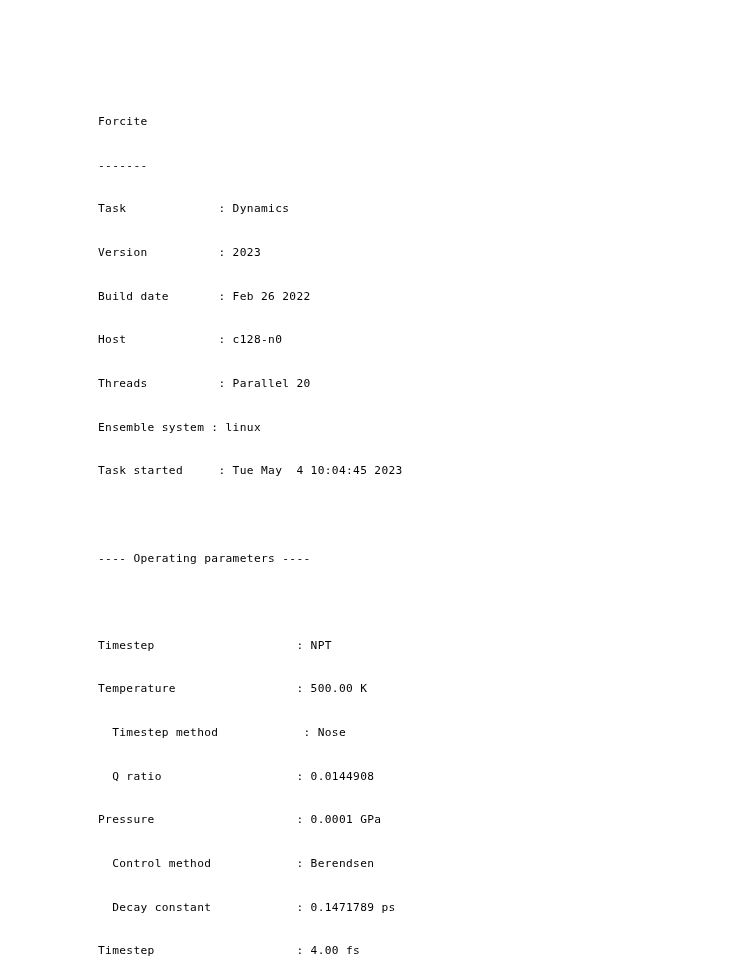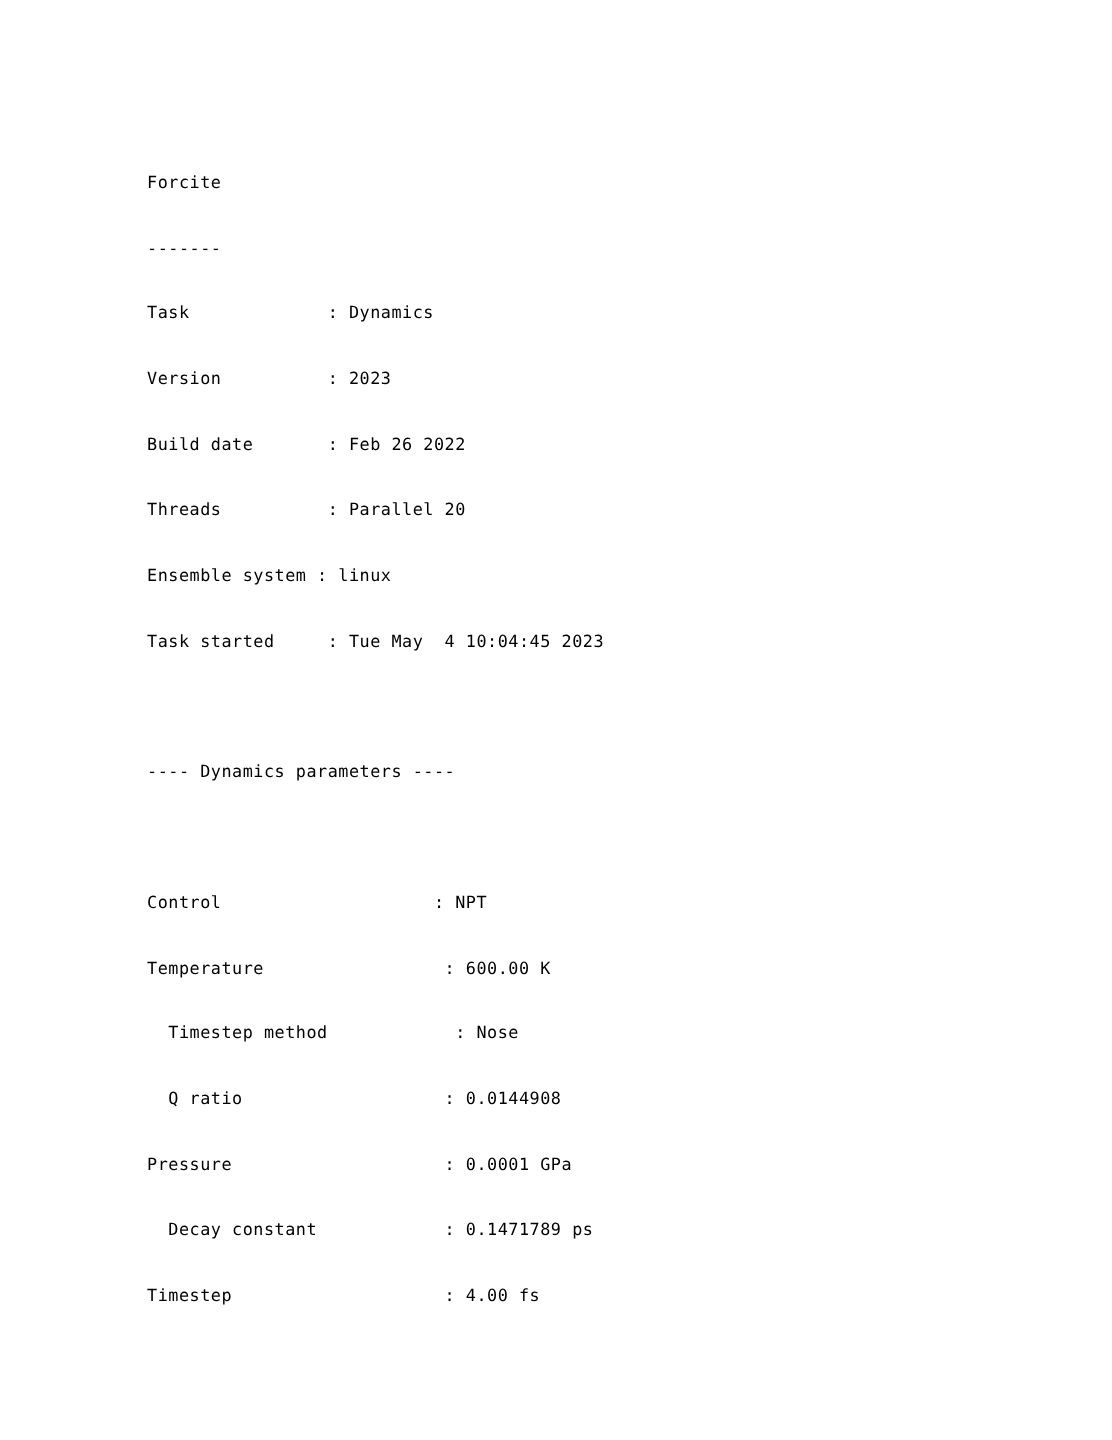--- a/index.html
+++ b/index.html
@@ -41,31 +41,33 @@
 </head>
 <body>
 
 <div id="page">
   <div class="doc">
     <div class="line">Forcite</div>
     <div class="line">-------</div>
     <div class="line">Task             : Dynamics</div>
     <div class="line">Version          : 2023</div>
     <div class="line">Build date       : Feb 26 2022</div>
+    <div class="line">Host             : c128-n0</div>
     <div class="line">Threads          : Parallel 20</div>
     <div class="line">Ensemble system : linux</div>
     <div class="line">Task started     : Tue May  4 10:04:45 2023</div>
     <div class="line blank"></div>
-    <div class="line">---- Dynamics parameters ----</div>
+    <div class="line">---- Operating parameters ----</div>
     <div class="line blank"></div>
-    <div class="line">Control                    : NPT</div>
-    <div class="line">Temperature                 : 600.00 K</div>
+    <div class="line">Timestep                    : NPT</div>
+    <div class="line">Temperature                 : 500.00 K</div>
     <div class="line">  Timestep method            : Nose</div>
     <div class="line">  Q ratio                   : 0.0144908</div>
     <div class="line">Pressure                    : 0.0001 GPa</div>
+    <div class="line">  Control method            : Berendsen</div>
     <div class="line">  Decay constant            : 0.1471789 ps</div>
     <div class="line">Timestep                    : 4.00 fs</div>
     
     
     
     
     
     
     
     

